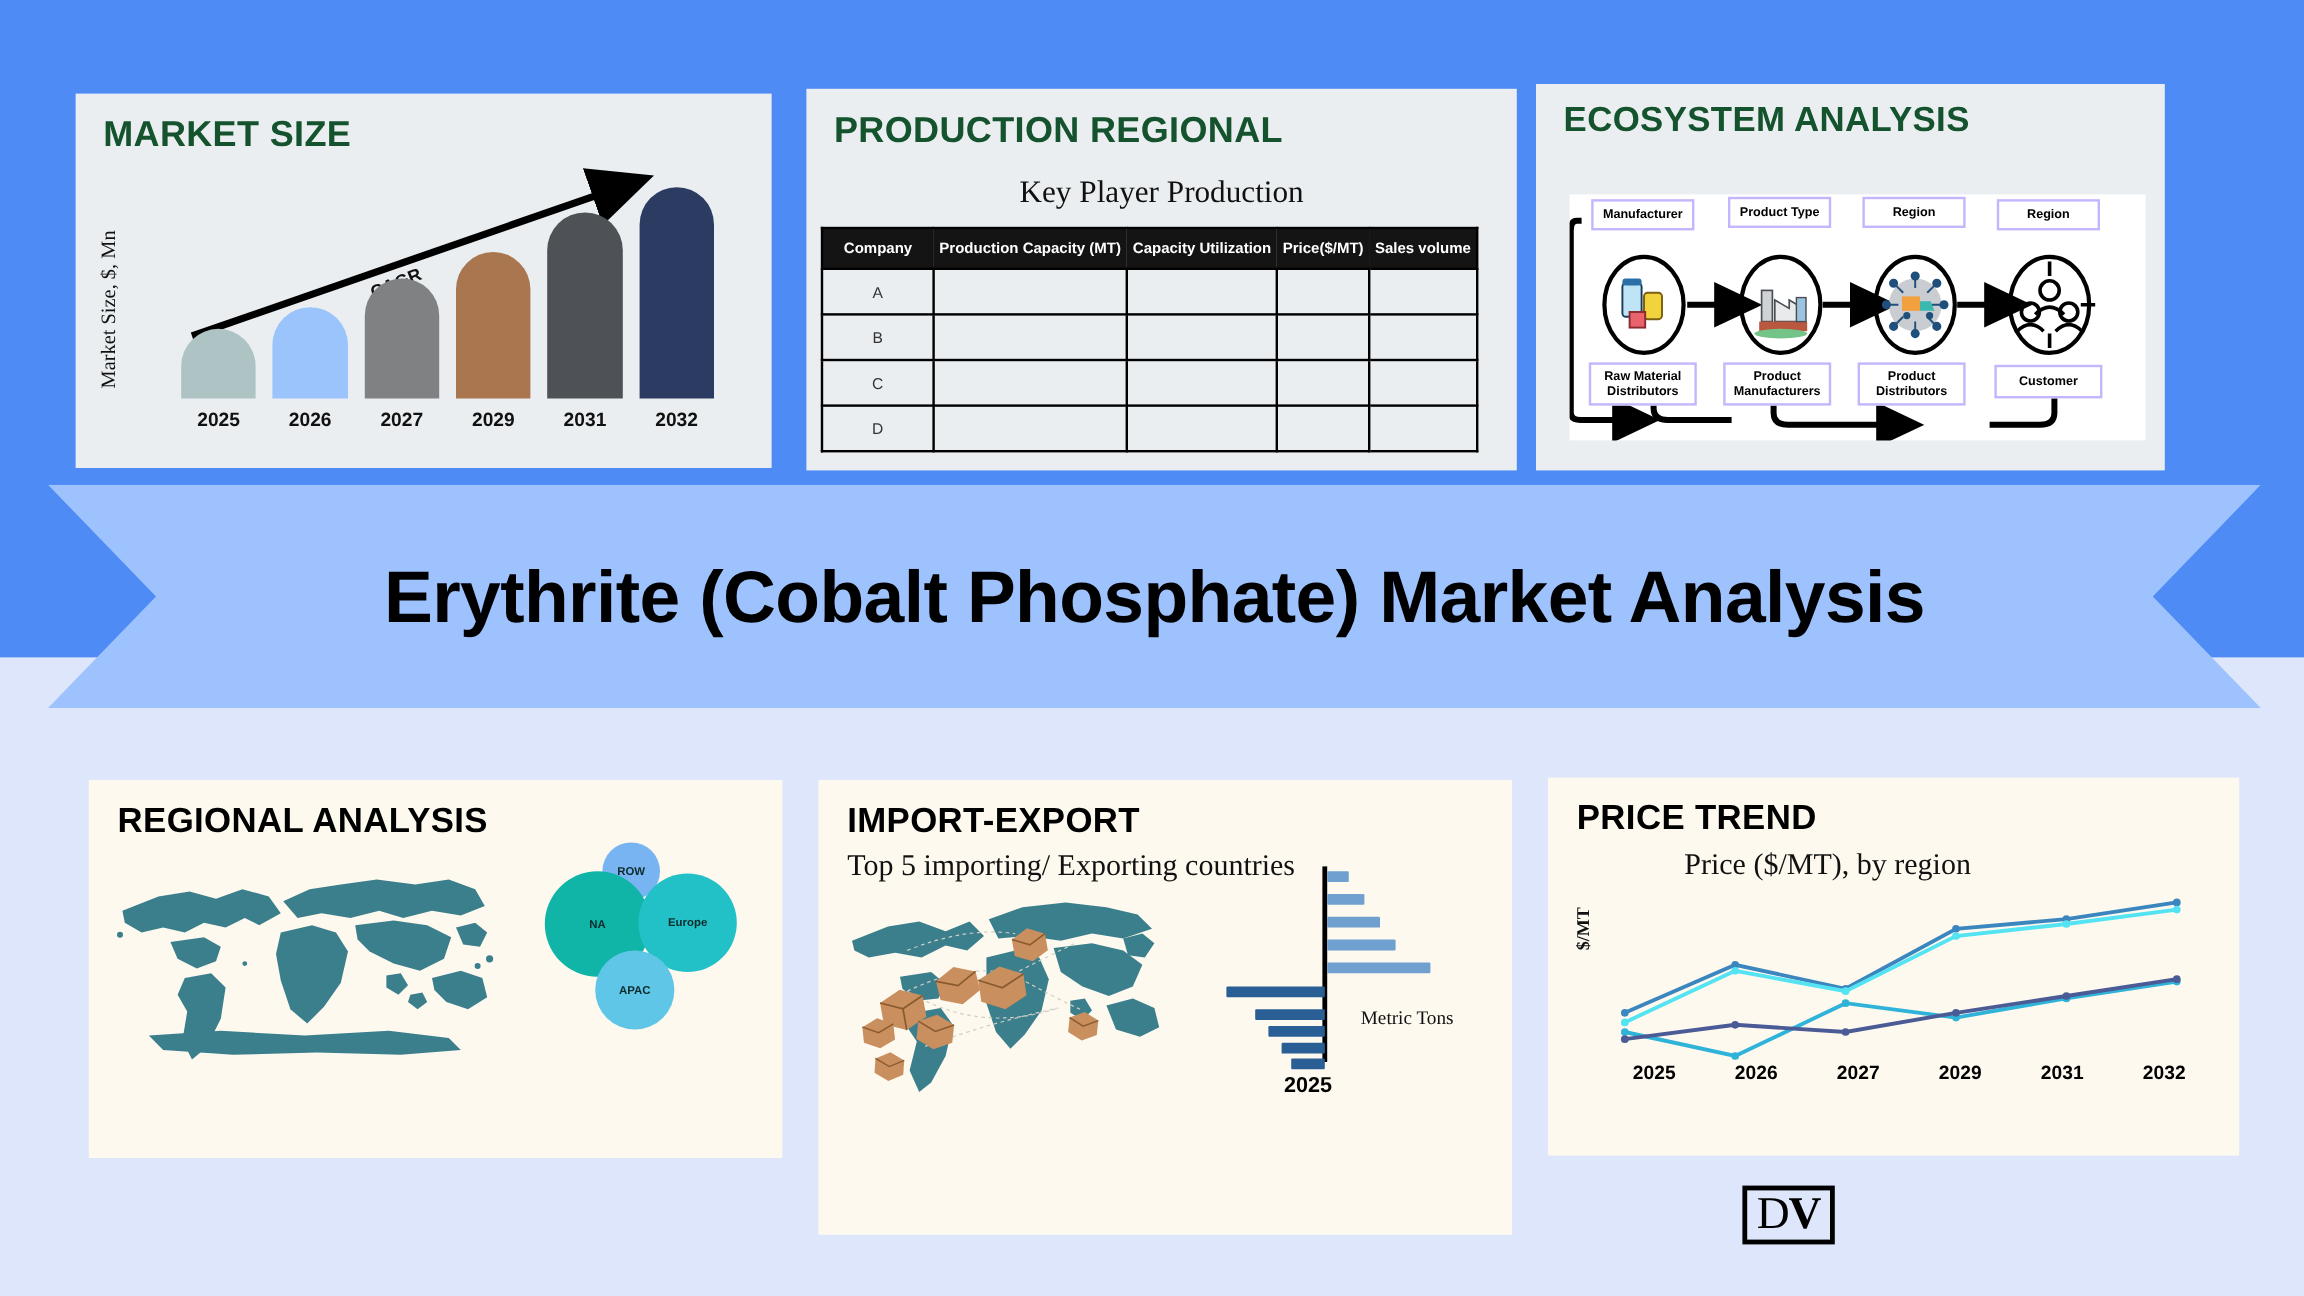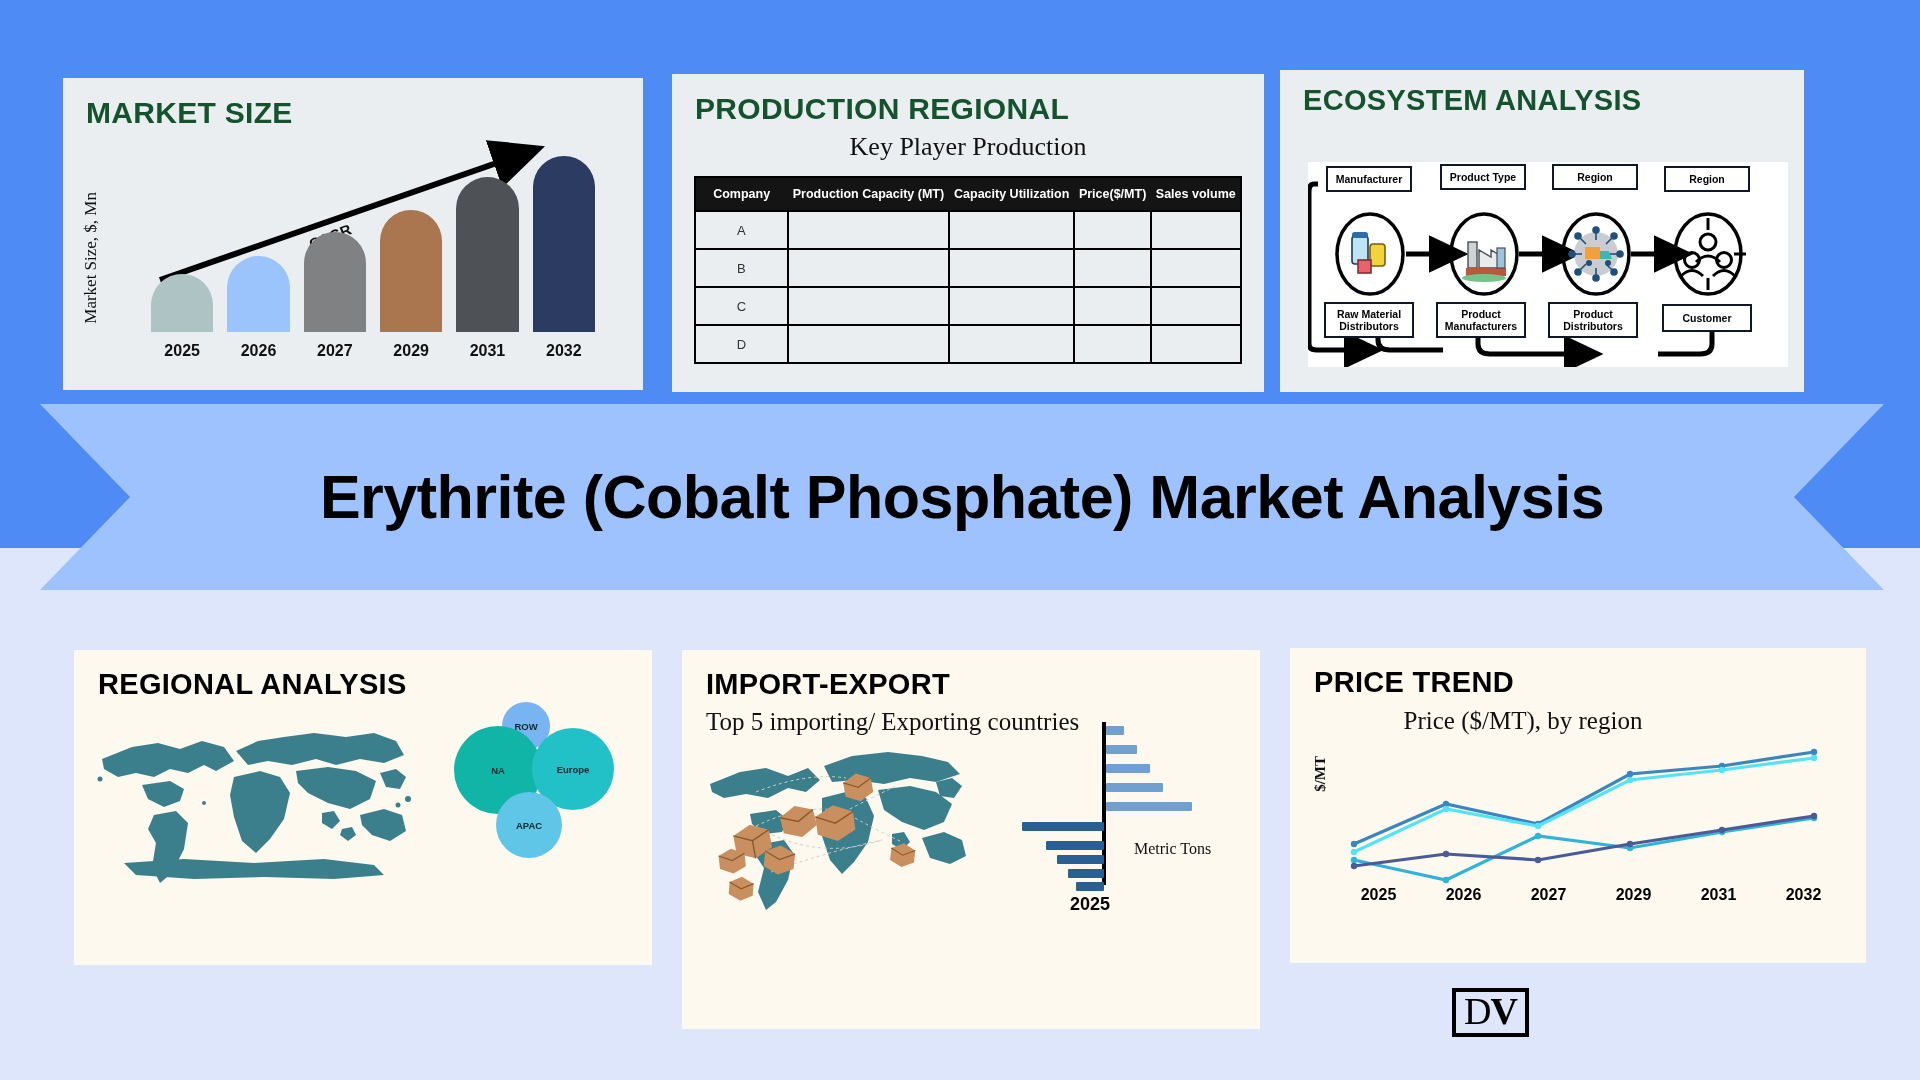--- a/index.html
+++ b/index.html
@@ -37,21 +37,21 @@
     color:#14532d;
     padding:18px 0 0 23px;
   }
   #panel-eco .panel-heading { font-size:29px; padding-top:14px; }
 
   .panel-sub {
     font-family:"Liberation Serif", serif;
     font-size:26px;
     color:#111;
     text-align:center;
-    margin-top:6px;
+    margin-top:19px;
   }
 
   
   .ms-chart { position:relative; width:100%; height:240px; }
   .ms-ylabel {
     position:absolute; left:18px; top:62px;
     font-family:"Liberation Serif", serif;
     font-size:17px; color:#111;
     writing-mode:vertical-rl; transform:rotate(180deg);
     white-space:nowrap;
@@ -72,21 +72,21 @@
   }
   .ms-arrow { position:absolute; left:0; top:0; width:100%; height:100%; pointer-events:none; }
   .ms-cagr {
     position:absolute; left:245px; top:98px;
     font-size:15px; font-weight:bold; color:#111;
     transform:rotate(-22deg);
   }
 
   
   .prod-table {
-    margin:14px 22px 0 22px;
+    margin:14px 22px 0 12px;
     border-collapse:collapse;
     width:calc(100% - 44px);
     border:2px solid #000;
   }
   .prod-table th {
     background:#141414; color:#fff;
     font-size:12.5px; font-weight:bold;
     padding:9px 4px; text-align:center;
     border:1px solid #141414;
     line-height:1.15;
@@ -102,21 +102,21 @@
   .prod-table td.col-comp { width:17%; }
 
   
   .eco-wrap {
     position:absolute; left:28px; top:92px;
     width:480px; height:205px;
     background:#fff;
   }
   .eco-box {
     position:absolute;
-    border:2px solid #0f172a;
+    border:2px solid #c4b5fd;
     background:#fff;
     font-size:10.5px; font-weight:bold; color:#000;
     display:flex; align-items:center; justify-content:center;
     text-align:center; line-height:1.15;
   }
   .eco-svg { position:absolute; left:0; top:0; width:100%; height:100%; }
 
   
   .ribbon {
     position:absolute; left:40px; top:404px; width:1844px; height:186px;

